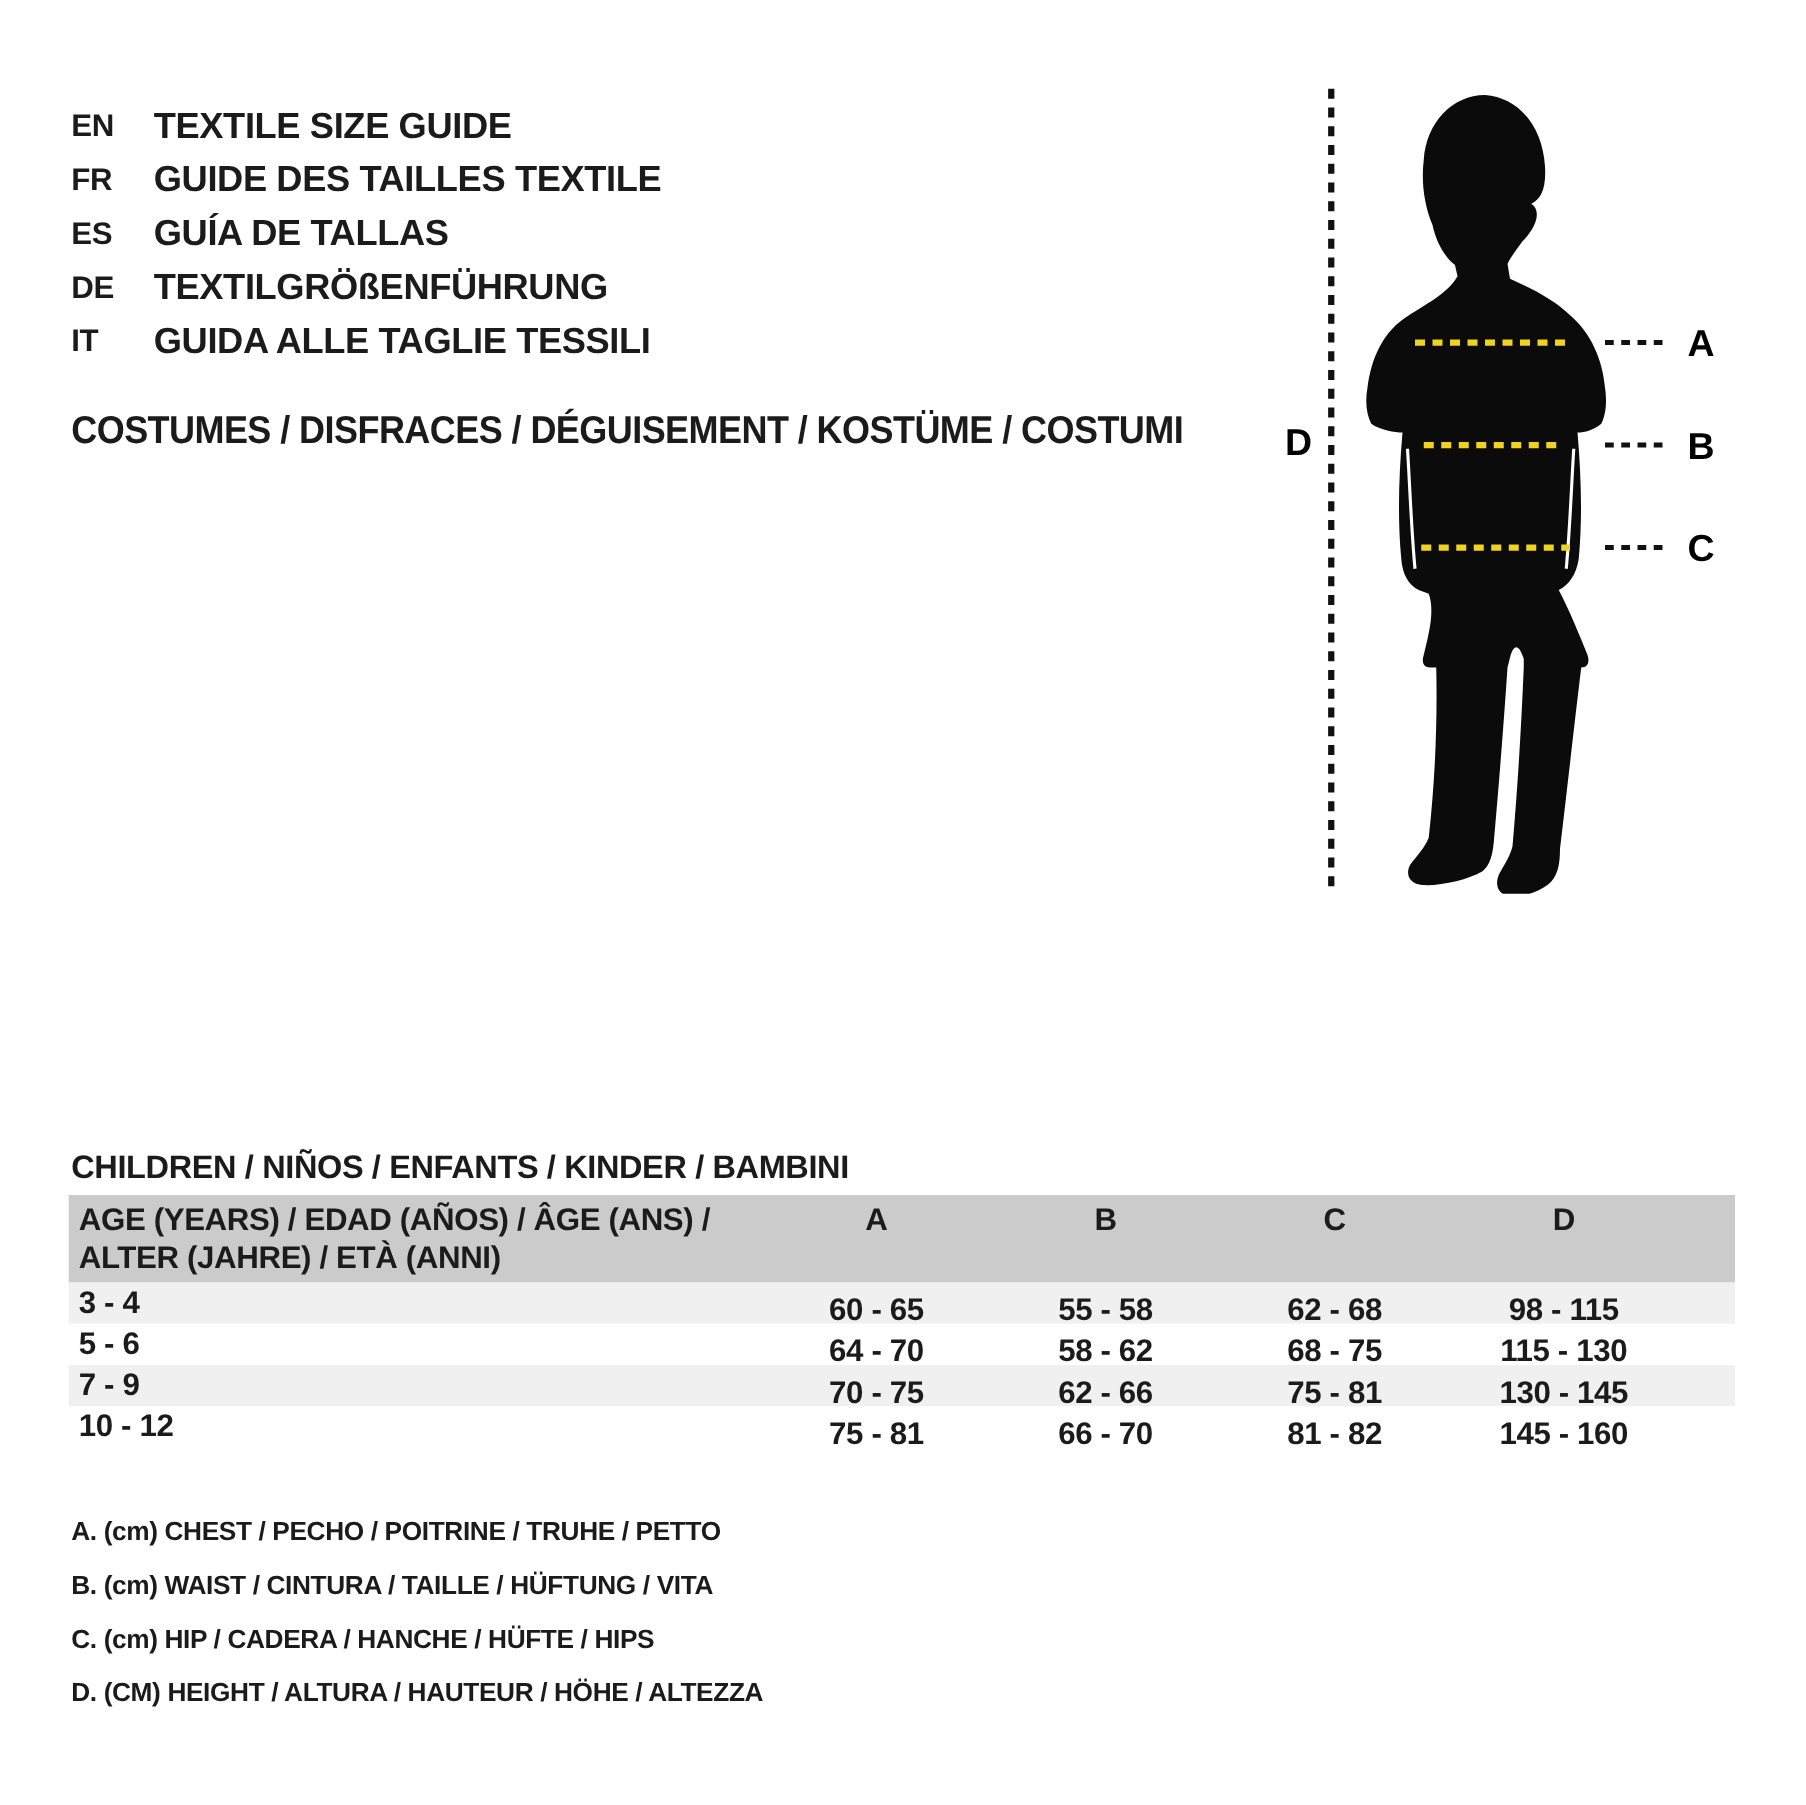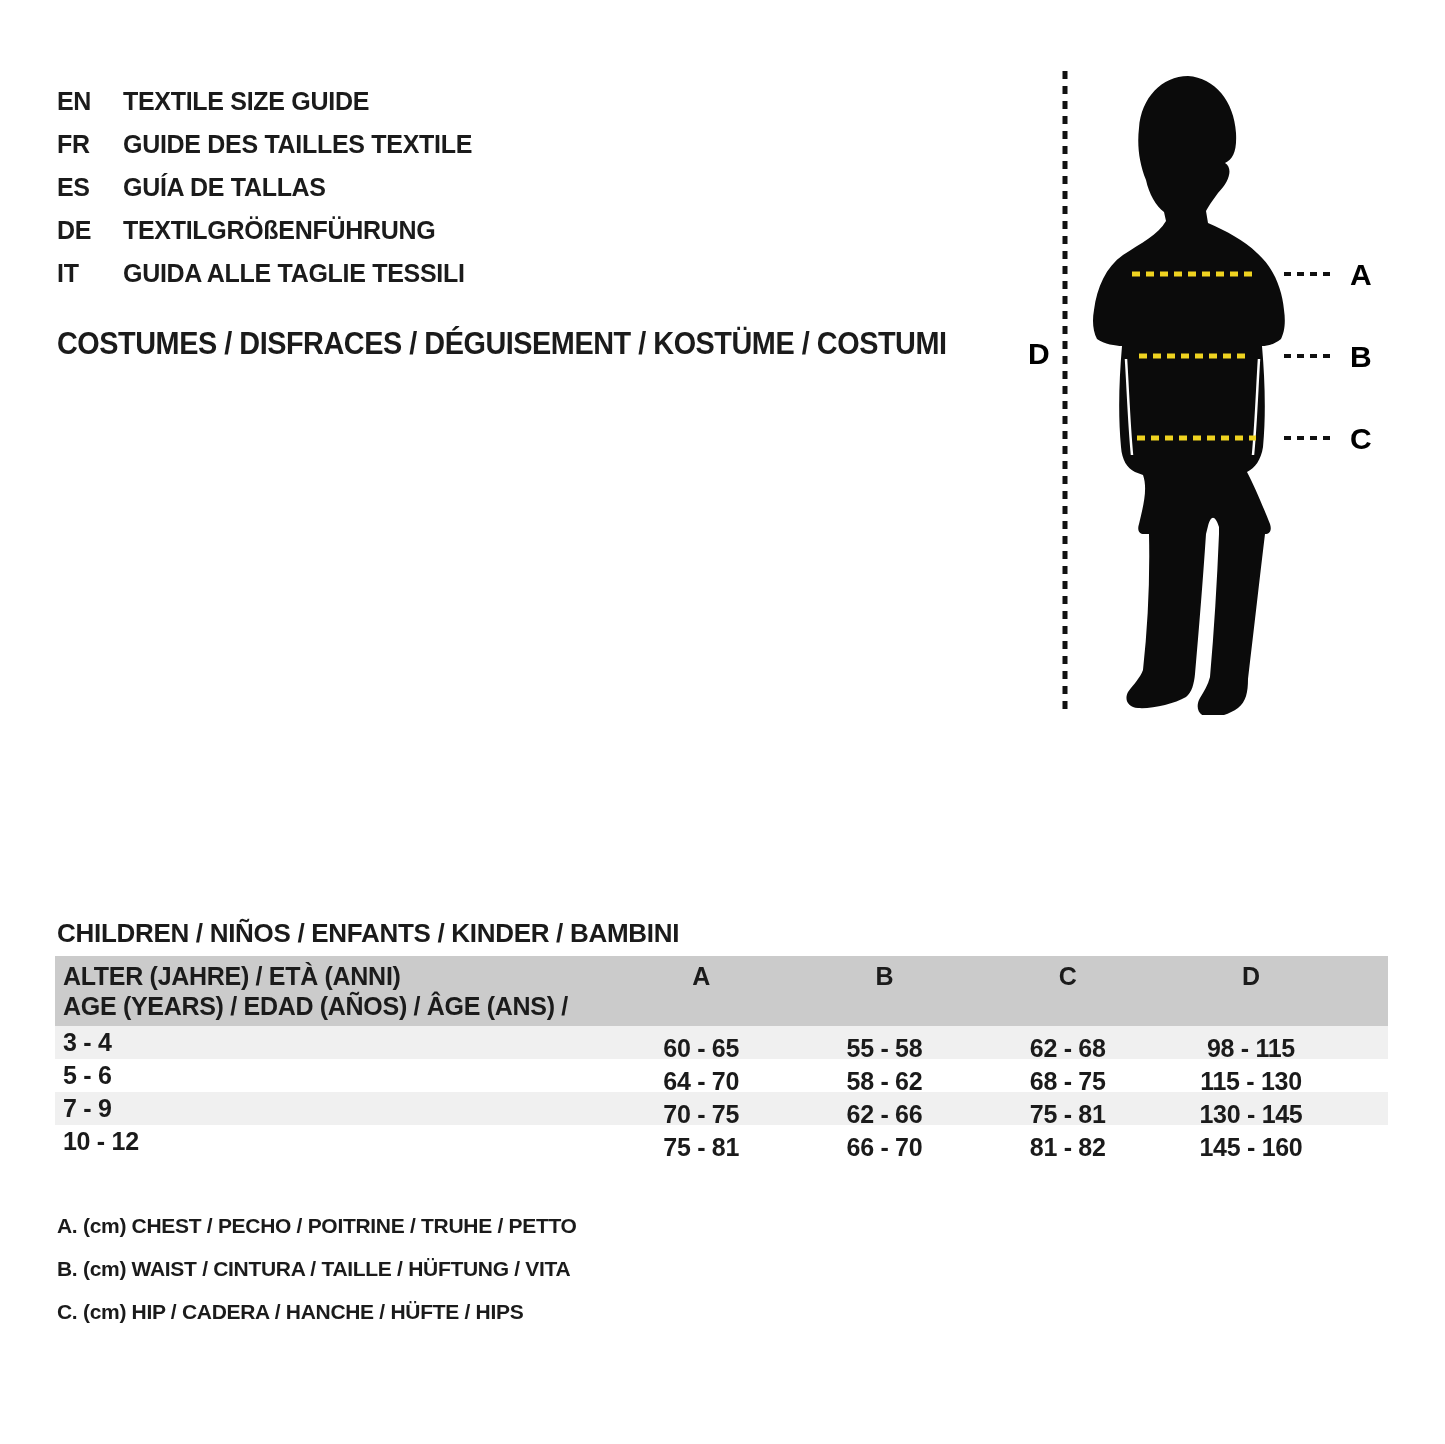--- a/index.html
+++ b/index.html
@@ -9,21 +9,21 @@
     position:relative;
     overflow:hidden;
     font-family:"Liberation Sans", sans-serif;
     color:#1b1b1b;
     -webkit-font-smoothing:antialiased;
   }
   
   .lang-list{position:absolute;left:57px;top:80px;}
   .lang-row{display:flex;height:43px;align-items:center;}
   .lang-code{width:66px;font-size:25px;font-weight:700;letter-spacing:-0.3px;}
-  .lang-label{font-size:25px;font-weight:700;letter-spacing:-0.3px;}
+  .lang-label{font-size:29px;font-weight:700;letter-spacing:-0.3px;}
   
   .costumes{
     position:absolute;left:57px;top:326px;
     font-size:31px;font-weight:800;letter-spacing:-0.5px;
     transform:scaleX(0.93);transform-origin:0 50%;
     white-space:nowrap;
   }
   
   .figure-svg{position:absolute;left:1020px;top:63px;width:420px;height:652px;}
   .svg-label{font-family:"Liberation Sans",sans-serif;font-size:30px;font-weight:700;}
@@ -151,22 +151,22 @@
   <text x="330" y="222" class="svg-label">A</text>
   <text x="330" y="304" class="svg-label">B</text>
   <text x="330" y="386" class="svg-label">C</text>
 </svg>
 
 <div class="children-title">CHILDREN / NIÑOS / ENFANTS / KINDER / BAMBINI</div>
 
 <div class="size-table">
   <div class="thead">
     <div class="age-col">
+      <div>AGE (YEARS) / EDAD (AÑOS) / ÂGE (ANS) /</div>
       <div>ALTER (JAHRE) / ETÀ (ANNI)</div>
-      <div>AGE (YEARS) / EDAD (AÑOS) / ÂGE (ANS) /</div>
     </div>
     <div class="val-col">A</div>
     <div class="val-col">B</div>
     <div class="val-col">C</div>
     <div class="val-col">D</div>
   </div>
   <div class="trow">
     <div class="age-col">3 - 4</div>
     <div class="val-col">60 - 65</div>
     <div class="val-col">55 - 58</div>
@@ -193,13 +193,14 @@
     <div class="val-col">66 - 70</div>
     <div class="val-col">81 - 82</div>
     <div class="val-col">145 - 160</div>
   </div>
 </div>
 
 <div class="legend">
   <div class="legend-line">A. (cm) CHEST / PECHO / POITRINE / TRUHE / PETTO</div>
   <div class="legend-line">B. (cm) WAIST / CINTURA / TAILLE / HÜFTUNG / VITA</div>
   <div class="legend-line">C. (cm) HIP / CADERA / HANCHE / HÜFTE / HIPS</div>
+  <div class="legend-line">D. (CM) HEIGHT / ALTURA / HAUTEUR / HÖHE / ALTEZZA</div>
 </div>
 
 </body></html>

